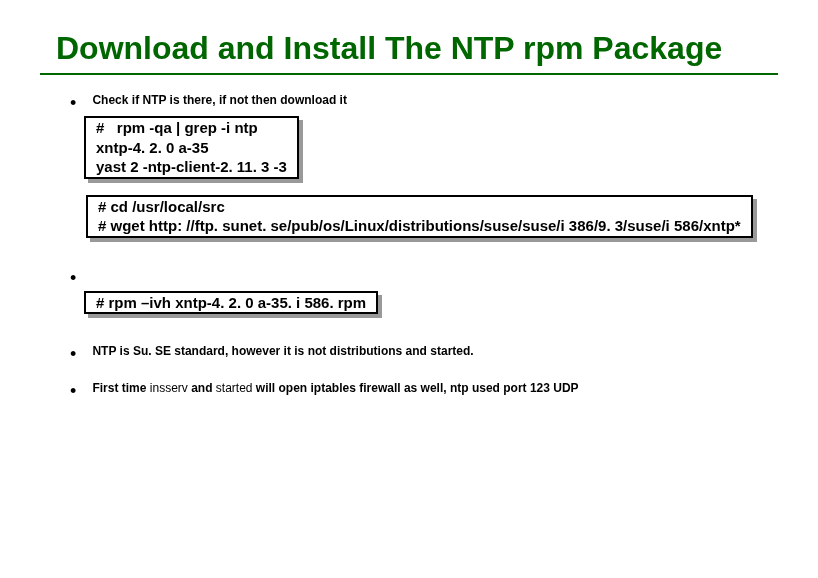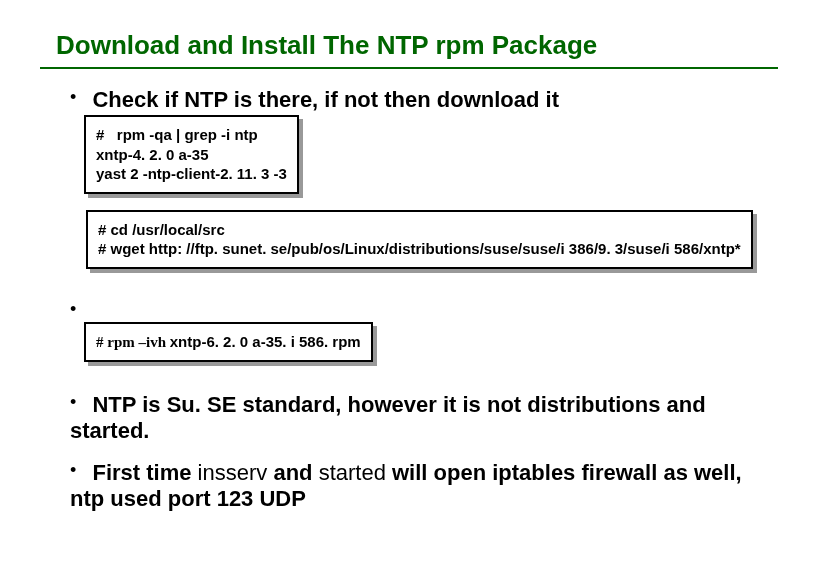--- a/index.html
+++ b/index.html
@@ -6,21 +6,21 @@
     margin: 0;
     padding: 30px 40px;
     font-family: Arial, Helvetica, sans-serif;
     background: #fff;
     color: #000;
     width: 818px;
     height: 578px;
     box-sizing: border-box;
   }
   .title {
-    font-size: 26px;
+    font-size: 32px;
     font-weight: bold;
     color: #006600;
     margin: 0 0 6px 16px;
   }
   .title-underline {
     border-bottom: 2px solid #006600;
     margin: 0 0 18px 0;
   }
   ul.bullets {
     list-style: none;
@@ -32,48 +32,48 @@
   }
   ul.bullets > li::before {
     content: "•";
     display: inline-block;
     width: 18px;
     font-size: 18px;
     vertical-align: top;
   }
   .bullet-text {
     display: inline;
-    font-size: 22px;
+    font-size: 12px;
     font-weight: bold;
     vertical-align: top;
   }
   .bullet-text .normal {
     font-weight: normal;
   }
   .code-shadow {
     display: inline-block;
     background: #999;
     margin: 6px 0 10px 18px;
     max-width: 720px;
   }
   .code-box {
     border: 2px solid #000;
     background: #fff;
-    padding: 8px 10px;
+    padding: 0 10px;
     font-family: Arial, Helvetica, sans-serif;
     font-size: 15px;
     font-weight: bold;
     line-height: 1.3;
     white-space: pre;
     position: relative;
     top: -4px;
     left: -4px;
   }
   .code-box .mono {
-    font-family: Liberation Serif, serif;
+    font-family: Liberation Sans, sans-serif;
   }
   .wide {
     margin-left: 20px;
   }
 </style>
 </head>
 <body>
 
 <h1 class="title">Download and Install The NTP rpm Package</h1>
 <div class="title-underline"></div>
@@ -93,21 +93,21 @@
       <div class="code-shadow wide">
         <div class="code-box"># cd /usr/local/src
 # wget http: //ftp. sunet. se/pub/os/Linux/distributions/suse/suse/i 386/9. 3/suse/i 586/xntp*</div>
       </div>
     </div>
   </li>
 
   <li>
     <div>
       <div class="code-shadow">
-        <div class="code-box"><span class="mono"># rpm –ivh </span><span>xntp-6. 2. 0 a-35. i 586. rpm</span></div>
+        <div class="code-box"><span class="mono"># rpm –ivh </span><span>xntp-4. 2. 0 a-35. i 586. rpm</span></div>
       </div>
     </div>
   </li>
 
   <li>
     <span class="bullet-text">NTP is Su. SE standard, however it is not distributions and started.</span>
   </li>
 
   <li>
     <span class="bullet-text"><span>First time </span><span class="normal">insserv </span><span>and </span><span class="normal">started </span><span>will open iptables firewall as well, ntp used port 123 UDP</span></span>

